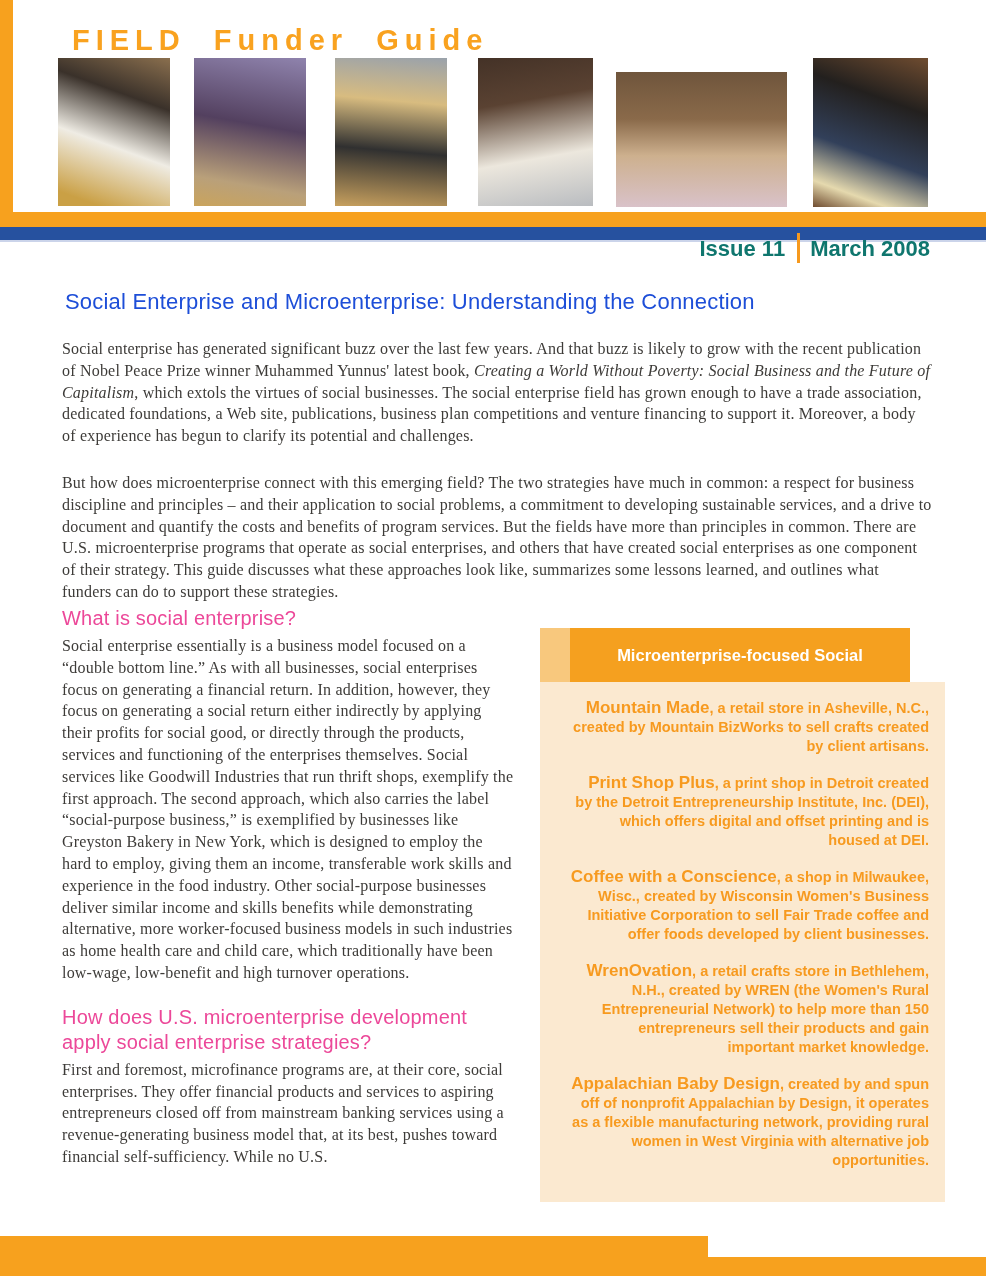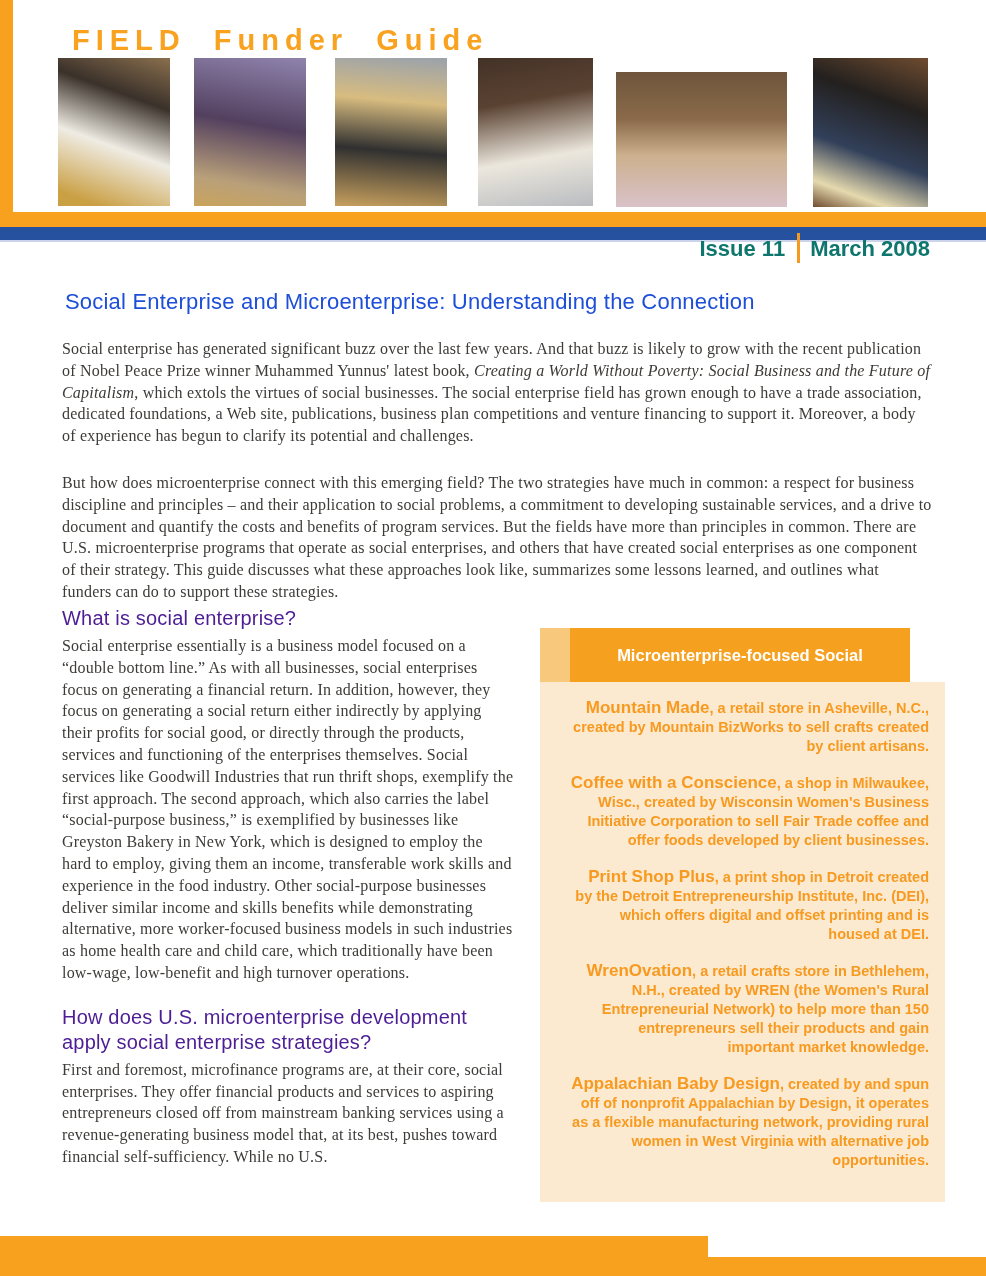--- a/index.html
+++ b/index.html
@@ -54,21 +54,21 @@
     color:#3D3B38;letter-spacing:.2px;margin-top:8px;
   }
   .intro p{margin:0 0 25px 0;}
   .intro em{font-style:italic;}
 
   
   .leftcol{
     position:absolute;left:62px;top:606px;width:452px;color:#3D3B38;
   }
   .leftcol h3{
-    margin:0 0 4px 0;font-size:20px;font-weight:normal;color:#4c1d95;
+    margin:0 0 4px 0;font-size:20px;font-weight:normal;color:#ec4899;
     line-height:25px;font-family:"Liberation Sans",sans-serif;letter-spacing:.2px;
   }
   .leftcol p{
     margin:0 0 21px 0;font-family:Liberation Serif, serif;
     font-size:16px;line-height:21.8px;letter-spacing:.2px;
   }
 
   
   .sidebar-tab{position:absolute;left:540px;top:628px;width:30px;height:54px;background:#F8C87D;}
   .sidebar-header{
@@ -119,22 +119,22 @@
     <h3>What is social enterprise?</h3>
     <p>Social enterprise essentially is a business model focused on a “double bottom line.” As with all businesses, social enterprises focus on generating a financial return. In addition, however, they focus on generating a social return either indirectly by applying their profits for social good, or directly through the products, services and functioning of the enterprises themselves. Social services like Goodwill Industries that run thrift shops, exemplify the first approach. The second approach, which also carries the label “social-purpose business,” is exemplified by businesses like Greyston Bakery in New York, which is designed to employ the hard to employ, giving them an income, transferable work skills and experience in the food industry. Other social-purpose businesses deliver similar income and skills benefits while demonstrating alternative, more worker-focused business models in such industries as home health care and child care, which traditionally have been low-wage, low-benefit and high turnover operations.</p>
     <h3>How does U.S. microenterprise development apply social enterprise strategies?</h3>
     <p>First and foremost, microfinance programs are, at their core, social enterprises. They offer financial products and services to aspiring entrepreneurs closed off from mainstream banking services using a revenue-generating business model that, at its best, pushes toward financial self-sufficiency. While no U.S.</p>
   </div>
 
   <div class="sidebar-tab"></div>
   <div class="sidebar-header">Microenterprise-focused Social Enterprises</div>
   <div class="sidebar-panel">
     <p class="sb-item"><span class="sb-name">Mountain Made</span><span>, a retail store in Asheville, N.C., created by Mountain BizWorks to sell crafts created by client artisans.</span></p>
+    <p class="sb-item"><span class="sb-name">Print Shop Plus</span><span>, a print shop in Detroit created by the Detroit Entrepreneurship Institute, Inc. (DEI), which offers digital and offset printing and is housed at DEI.</span></p>
     <p class="sb-item"><span class="sb-name">Coffee with a Conscience</span><span>, a shop in Milwaukee, Wisc., created by Wisconsin Women's Business Initiative Corporation to sell Fair Trade coffee and offer foods developed by client businesses.</span></p>
-    <p class="sb-item"><span class="sb-name">Print Shop Plus</span><span>, a print shop in Detroit created by the Detroit Entrepreneurship Institute, Inc. (DEI), which offers digital and offset printing and is housed at DEI.</span></p>
     <p class="sb-item"><span class="sb-name">WrenOvation</span><span>, a retail crafts store in Bethlehem, N.H., created by WREN (the Women's Rural Entrepreneurial Network) to help more than 150 entrepreneurs sell their products and gain important market knowledge.</span></p>
     <p class="sb-item"><span class="sb-name">Appalachian Baby Design</span><span>, created by and spun off of nonprofit Appalachian by Design, it operates as a flexible manufacturing network, providing rural women in West Virginia with alternative job opportunities.</span></p>
   </div>
 
   <div class="bottom-block"></div>
   <div class="bottom-strip"></div>
 
 </div>
 
 </body></html>

